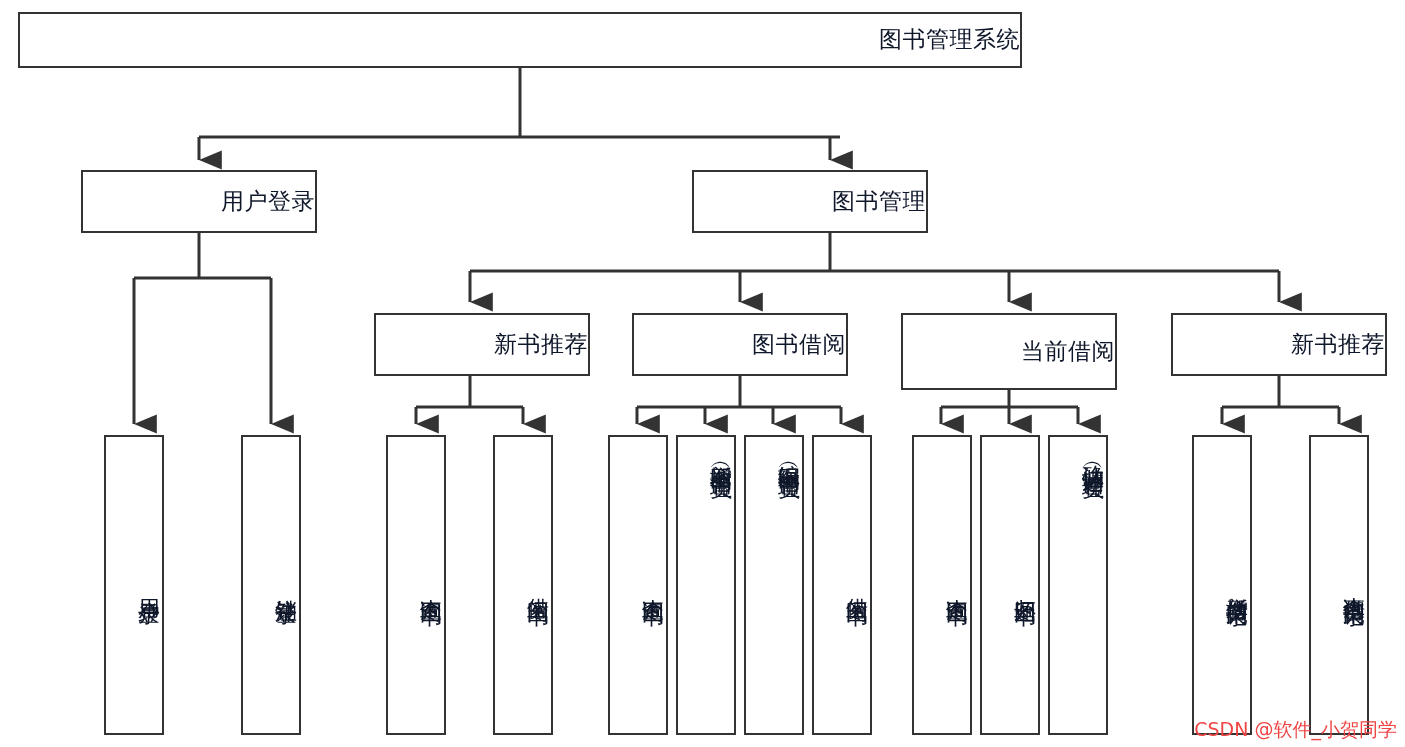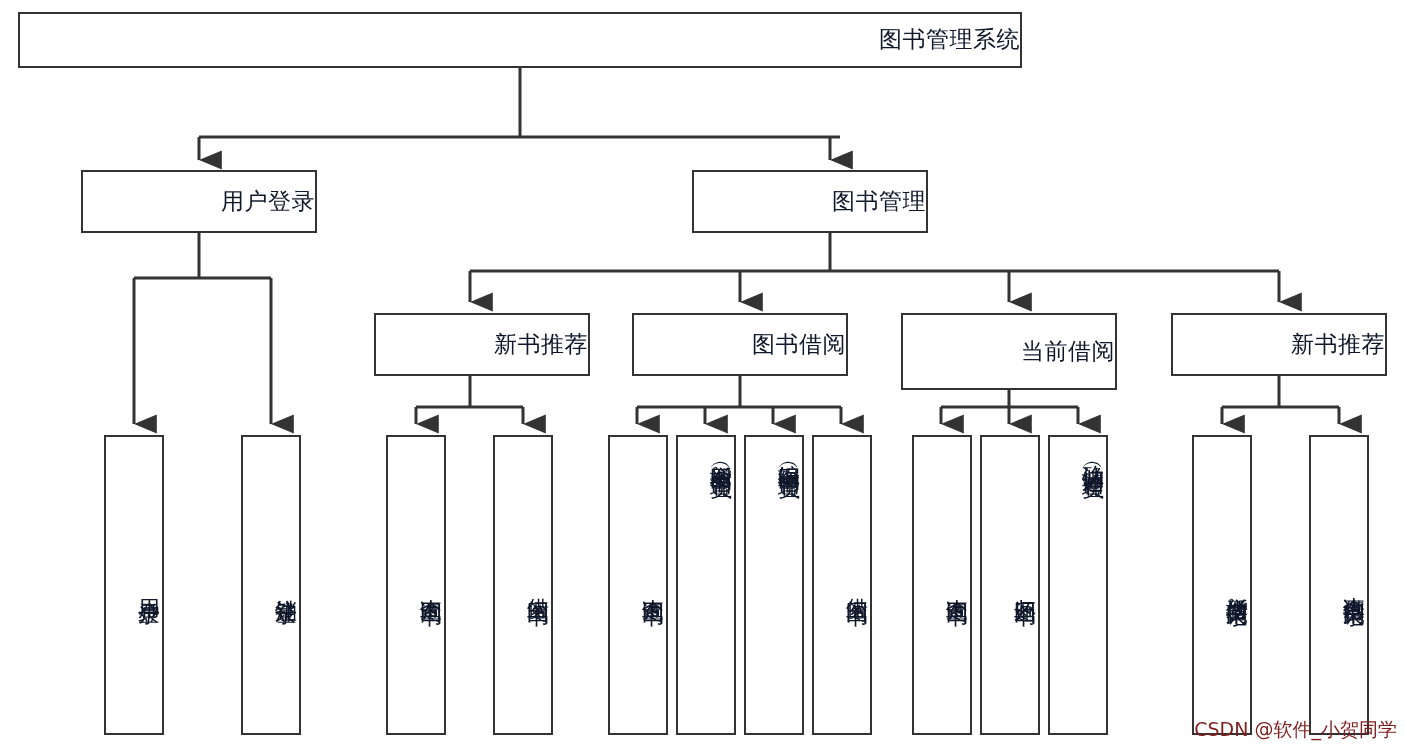--- a/index.html
+++ b/index.html
@@ -68,21 +68,21 @@
   
   .node.v.short {
     align-items: center;
     padding-top: 0;
   }
   .watermark {
     position: absolute;
     right: 8px;
     bottom: 4px;
     font-size: 19px;
-    color: #7f1d1d;
+    color: #ef4444;
     z-index: 5;
     white-space: nowrap;
     font-family: "DejaVu Sans", "Liberation Sans", sans-serif;
     margin-top: 25px;
   }
 </style>
 </head>
 <body>
 
 <div id="diagram-root">

